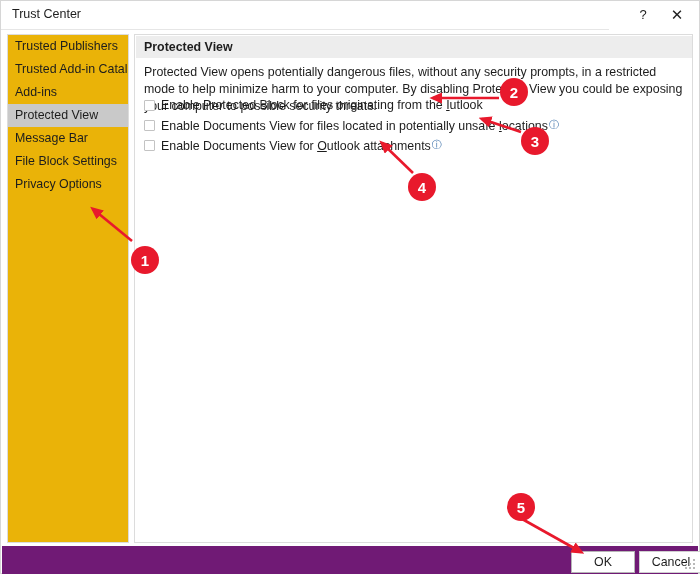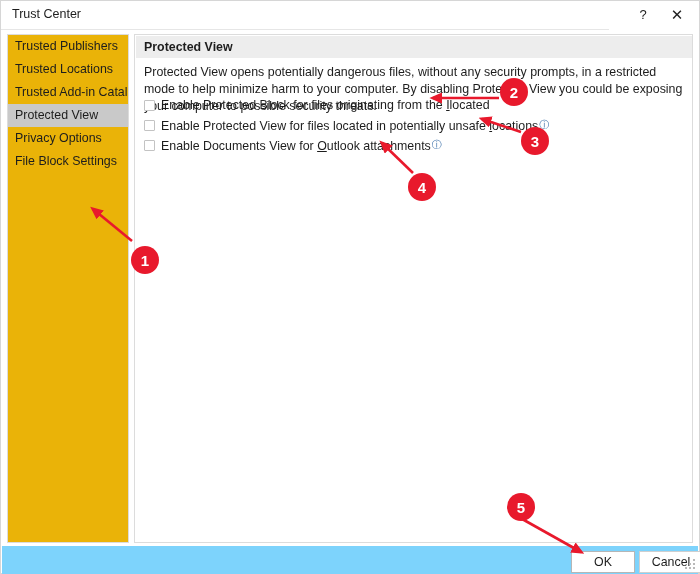--- a/index.html
+++ b/index.html
@@ -153,21 +153,21 @@
     vertical-align: 2px;
   }
 
   
   #footer {
     position: absolute;
     left: 1px;
     top: 545px;
     width: 696px;
     height: 28px;
-    background: #7dd3fc;
+    background: #701a75;
   }
   .dlg-btn {
     position: absolute;
     top: 5px;
     width: 64px;
     height: 22px;
     box-sizing: border-box;
     background: #ffffff;
     border: 1px solid #cfcfcf;
     font-size: 12.4px;
@@ -221,38 +221,39 @@
 <div id="dialog">
 
   <div id="titlebar">
     <div id="title-text">Trust Center</div>
     <div class="tb-btn" id="help-button">?</div>
     <div class="tb-btn" id="close-button">✕</div>
   </div>
 
   <div id="sidebar">
       <div class="side-item"><span>Trusted Publishers</span></div>
-      <div class="side-item"><span>Trusted Locations</span></div>
       <div class="side-item"><span>Trusted Add-in Catalogs</span></div>
+      <div class="side-item"><span>Add-ins</span></div>
       <div class="side-item selected"><span>Protected View</span></div>
+      <div class="side-item"><span>Message Bar</span></div>
+      <div class="side-item"><span>File Block Settings</span></div>
       <div class="side-item"><span>Privacy Options</span></div>
-      <div class="side-item"><span>File Block Settings</span></div>
     </div>
 
   <div id="content">
     <div id="section-header">Protected View</div>
     <div id="description">Protected View opens potentially dangerous files, without any security prompts, in a restricted mode to help minimize harm to your computer. By disabling Protected View you could be exposing your computer to possible security threats.</div>
     <div id="checkbox-group">
         <div class="cb-row">
           <div class="cb-box"></div>
-          <div class="cb-label"><span>Enable Protected Block for files originating from the </span><span class="accel">I</span><span>located</span></div>
+          <div class="cb-label"><span>Enable Protected Block for files originating from the </span><span class="accel">I</span><span>utlook</span></div>
         </div>
         <div class="cb-row">
           <div class="cb-box"></div>
-          <div class="cb-label"><span>Enable Protected View for files located in potentially unsafe </span><span class="accel">l</span><span>ocations</span><span class="info-icon">ⓘ</span></div>
+          <div class="cb-label"><span>Enable Documents View for files located in potentially unsafe </span><span class="accel">l</span><span>ocations</span><span class="info-icon">ⓘ</span></div>
         </div>
         <div class="cb-row">
           <div class="cb-box"></div>
           <div class="cb-label"><span>Enable Documents View for </span><span class="accel">O</span><span>utlook attachments</span><span class="info-icon">ⓘ</span></div>
         </div>
       </div>
   </div>
 
   <div id="footer">
     <div class="dlg-btn" id="ok-button">OK</div>

